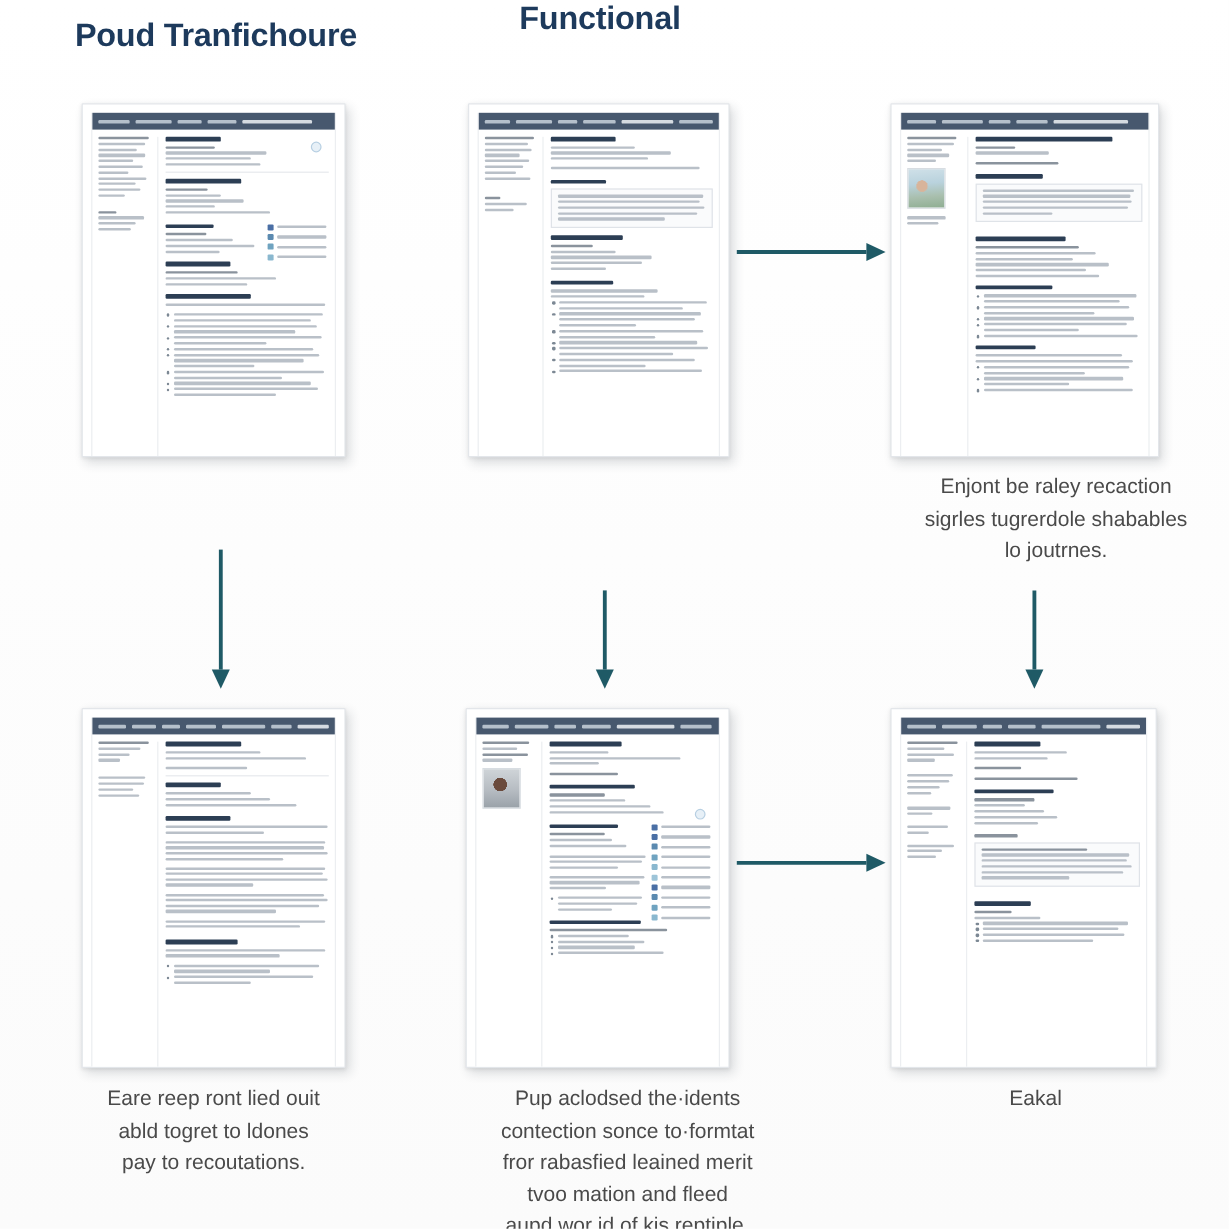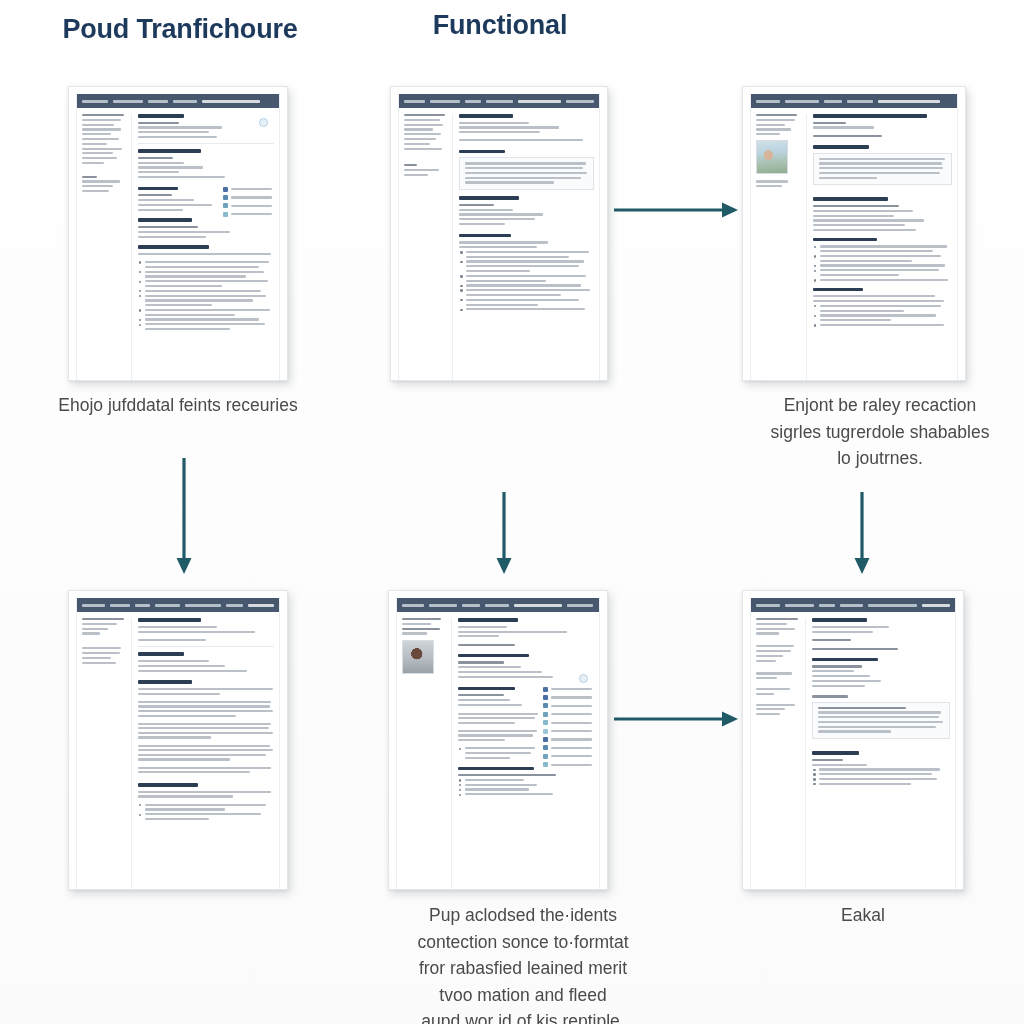--- a/index.html
+++ b/index.html
@@ -139,21 +139,21 @@
   
   .arrow { position: absolute; }
   .arrow svg { display: block; overflow: visible; }
 </style>
 </head>
 <body>
 
 <div id="canvas">
 
   <div class="col-head" style="left:30px;  top:14px; width:300px;">Poud Tranfichoure</div>
-  <div class="col-head" style="left:360px; top:10px; width:280px;">Functional</div>
+  <div class="col-head" style="left:360px; top:0; width:280px;">Functional</div>
 
   <div class="doc-card" style="left:68px; top:86px; width:220px; height:295px;">
     <div class="doc-inner">
       <div class="doc-topbar">
         <span class="mi" style="width:26px"></span>
           <span class="mi" style="width:30px"></span>
         <span class="mi" style="width:20px"></span>
           <span class="mi" style="width:24px"></span>
         <span class="mi" style="width:58px; background:#eef2f6"></span>
       </div>
@@ -752,23 +752,23 @@
     </svg>
   </div>
 
   <div class="arrow" style="left:850px; top:492px;">
     <svg width="24" height="82" viewBox="0 0 24 82">
       <line x1="12" y1="0" x2="12" y2="66" stroke="#1f5a66" stroke-width="3.2"></line>
       <polygon points="4.5,66 19.5,66 12,82" fill="#1f5a66"></polygon>
     </svg>
   </div>
 
-  <div class="caption" style="left:18px; top:392px; width:320px;">Ehojo jufddatal feints receuries</div>
 
 
   <div class="caption" style="left:736px; top:392px; width:288px;">Enjont be raley recaction<br>sigrles tugrerdole shabables<br>lo joutrnes.</div>
 
+  <div class="caption" style="left:28px; top:902px; width:300px;">Eare reep ront lied ouit<br>abld togret to ldones<br>pay to recoutations.</div>
 
   <div class="caption" style="left:380px; top:902px; width:286px;">Pup aclodsed the·idents<br>contection sonce to·formtat<br>fror rabasfied leained merit<br>tvoo mation and fleed<br>aupd wor id of kis reptiple.</div>
 
   <div class="caption" style="left:758px; top:902px; width:210px;">Eakal</div>
 
 </div>
 
 </body></html>

